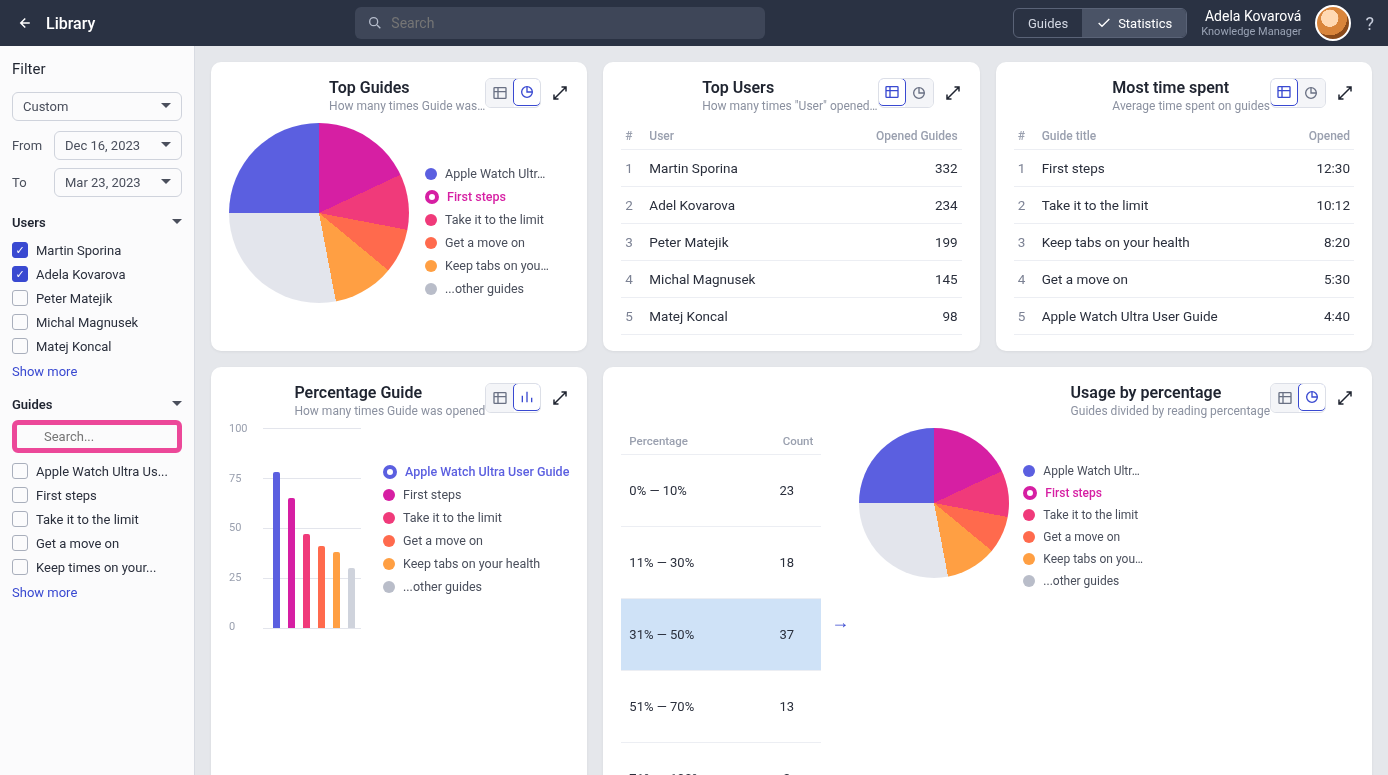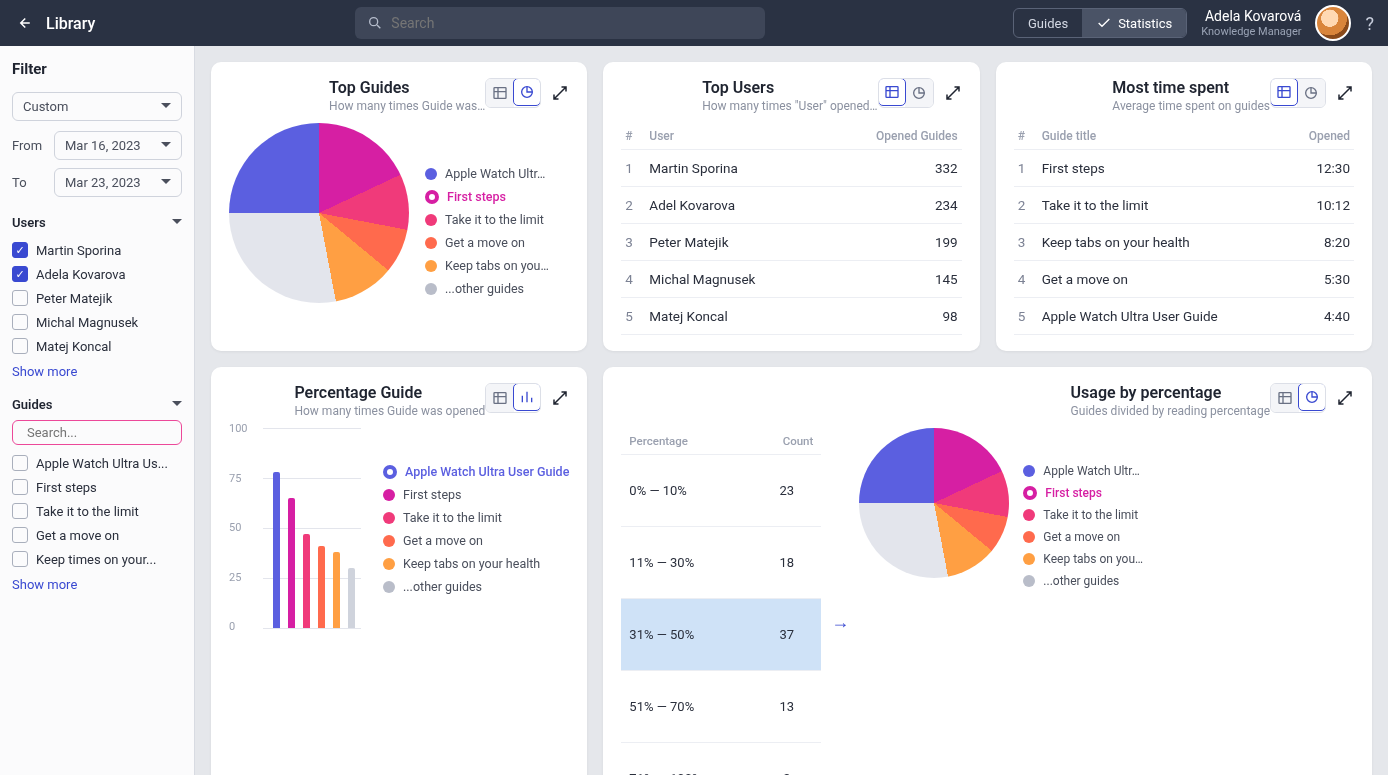--- a/index.html
+++ b/index.html
@@ -14,32 +14,32 @@
   .seg button { background: transparent; border: none; color: #d3d8e3; padding: 6px 14px; font-size: 13px; cursor: pointer; display:flex; align-items:center; gap:6px; }
   .seg button.active { background: #4a5366; color: #fff; }
   .userblock { text-align: right; line-height: 1.2; }
   .userblock .uname { font-size: 14px; color:#fff; }
   .userblock .urole { font-size: 11px; color: #9aa3b5; }
   .avatar { width: 36px; height: 36px; border-radius: 50%; background: radial-gradient(circle at 40% 35%, #ffd9b3 0 30%, #d9853b 31% 60%, #8a4a1a 61% 100%); border:2px solid #fff; }
   .help { font-size: 18px; color: #c7cddb; cursor:pointer; }
 
   .main { display: flex; height: calc(775px - 46px); }
   .sidebar { width: 195px; background: #fbfbfc; border-right: 1px solid #d8dbe2; padding: 14px 12px; overflow-y:auto; }
-  .sidebar h3 { font-size: 15px; font-weight: 700; color:#1f2430; margin-bottom: 14px; }
+  .sidebar h3 { font-size: 15px; font-weight: 400; color:#1f2430; margin-bottom: 14px; }
   .sel { display:flex; align-items:center; justify-content:space-between; border:1px solid #cfd3dc; border-radius:6px; padding:6px 10px; font-size:13px; color:#4a4f5c; cursor:pointer; margin-bottom:10px; }
   .daterow { display:flex; align-items:center; gap:8px; margin-bottom:8px; }
   .daterow .lbl { width:34px; font-size:13px; color:#4a4f5c; }
   .daterow .sel { flex:1; margin-bottom:0; }
   .section-h { display:flex; align-items:center; justify-content:space-between; font-size:13px; font-weight:600; color:#1f2430; margin-top:18px; margin-bottom:8px; cursor:pointer; }
   .chk { display:flex; align-items:center; gap:8px; font-size:13px; color:#2a2f3c; padding:4px 0; cursor:pointer; }
   .chk .box { width:16px; height:16px; border:1.5px solid #a9afbc; border-radius:3px; display:flex; align-items:center; justify-content:center; }
   .chk.on .box { background:#3949d1; border-color:#3949d1; }
   .chk.on .box::after { content:"✓"; color:#fff; font-size:11px; line-height:1; }
   .showmore { color:#3949d1; font-size:13px; margin-top:6px; cursor:pointer; }
-  .searchbox { display:flex; align-items:center; gap:6px; border:1px solid #ec4899; border-radius:6px; padding:4px 8px; font-size:13px; color:#8b91a0; margin-bottom:6px; }
+  .searchbox { display:flex; align-items:center; gap:6px; border:5px solid #ec4899; border-radius:6px; padding:4px 21px; font-size:13px; color:#8b91a0; margin-bottom:6px; }
   .searchbox input { border:none; outline:none; font-size:13px; flex:1; background:transparent; }
 
   .content { flex:1; padding: 16px; display:grid; grid-template-columns: 1fr 1fr 1fr; grid-template-rows: auto auto; gap: 16px; align-content:start; }
   .card { background:#fff; border-radius:10px; padding:16px 18px; box-shadow: 0 1px 3px rgba(0,0,0,.06); position:relative; }
   .card-head { display:flex; justify-content:flex-end; align-items:flex-start; margin-bottom:10px;margin-left:20px; }
   .card-title { font-size:16px; font-weight:600; color:#1f2430; }
   .card-sub { font-size:12px; color:#8b91a0; margin-top:2px; }
   .card-tools { display:flex; align-items:center; gap:10px; }
   .viewtoggle { display:flex; border:1px solid #dcdfe7; border-radius:6px; overflow:hidden; }
   .viewtoggle button { width:28px; height:28px; border:none; background:#f4f5f8; display:flex; align-items:center; justify-content:center; cursor:pointer; color:#6a7184; }
@@ -127,21 +127,21 @@
 
   <div class="sidebar">
     <h3>Filter</h3>
     <div class="sel">
       <span>Custom</span>
         <span class="chev"></span>
     </div>
     <div class="daterow">
       <span class="lbl">From</span>
       <div class="sel">
-          <span>Mar 16, 2023</span>
+          <span>Dec 16, 2023</span>
           <span class="chev"></span>
         </div>
     </div>
     <div class="daterow">
       <span class="lbl">To</span>
       <div class="sel">
           <span>Mar 23, 2023</span>
           <span class="chev"></span>
         </div>
     </div>

